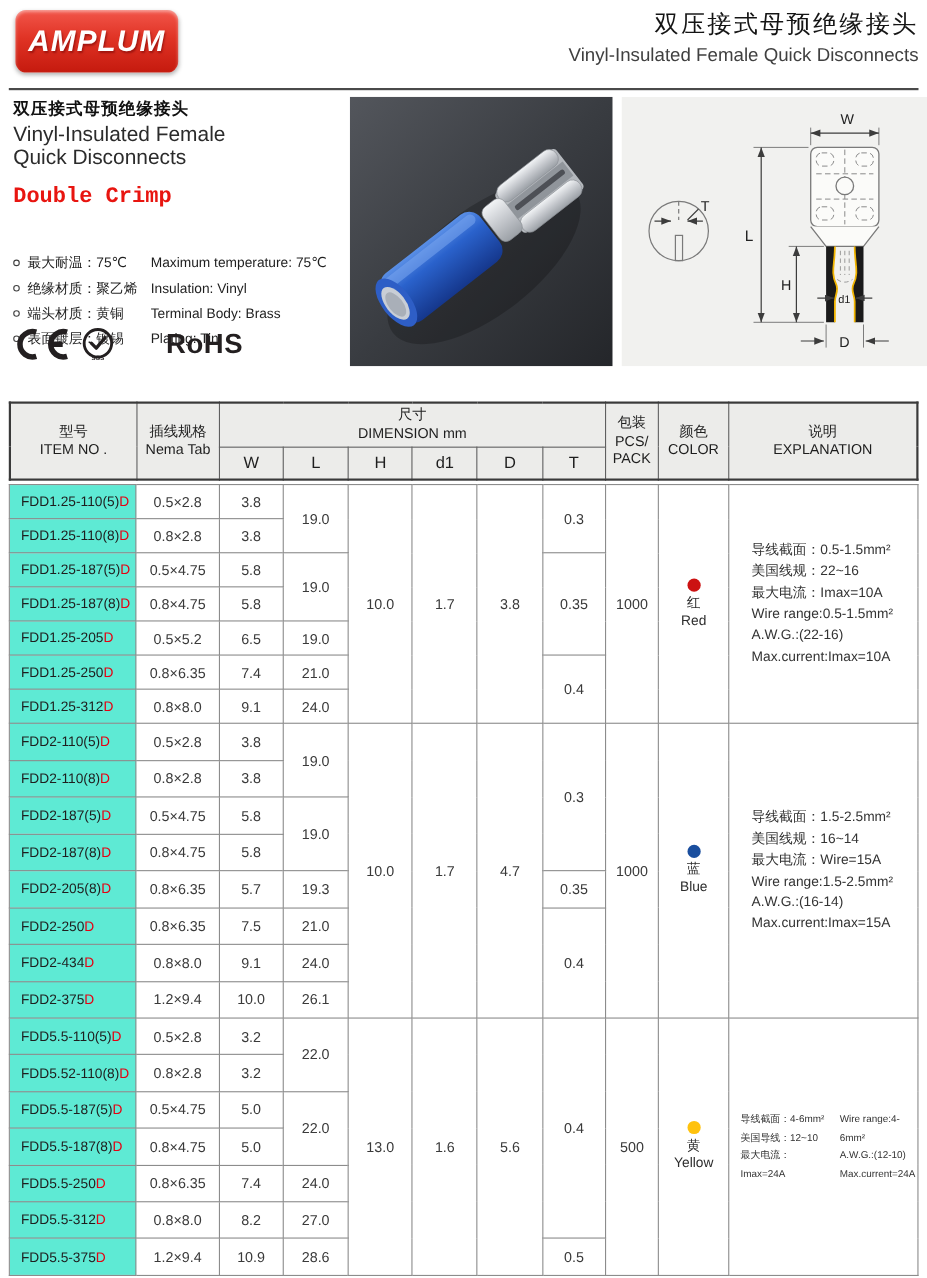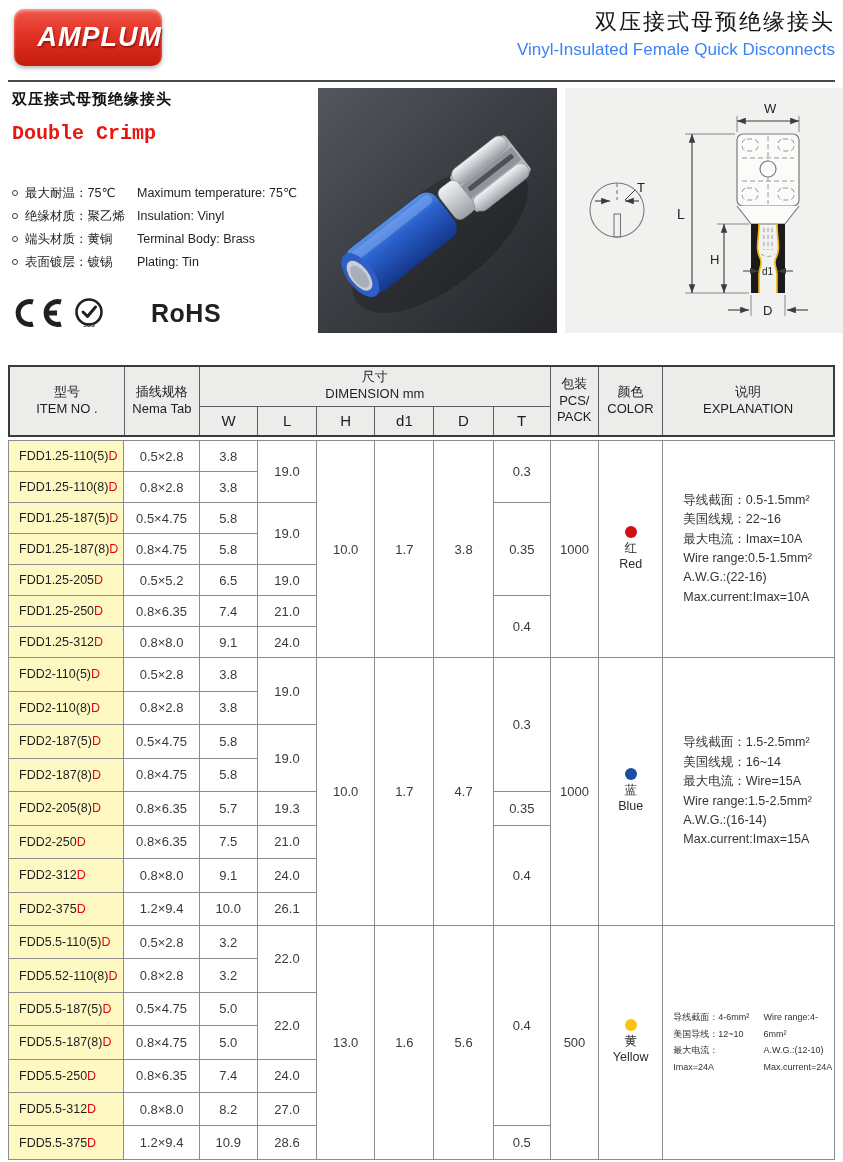--- a/index.html
+++ b/index.html
@@ -3,26 +3,26 @@
 <meta charset="utf-8">
 <style>
   * { margin:0; padding:0; box-sizing:border-box; }
   body { font-family:"Liberation Sans","DejaVu Sans",sans-serif; background:#fff; }
   .page { position:relative; width:843px; height:1162px; background:#fff; overflow:hidden; }
 
   
   .logo { position:absolute; left:14px; top:9px; width:148px; height:57px; border-radius:10px;
           background:linear-gradient(180deg,#f2564a 0%,#e03325 45%,#c51a0e 100%);
           box-shadow:inset 0 2px 3px rgba(255,255,255,.45), 0 2px 4px rgba(0,0,0,.3);
-          display:flex; align-items:center; justify-content:flex-end; }
+          display:flex; align-items:center; justify-content:center; }
   .logo span { color:#fff; font-weight:bold; font-style:italic; font-size:27px; letter-spacing:1px;
                text-shadow:1px 2px 2px rgba(110,0,0,.55); }
   .head-titles { position:absolute; right:8px; top:7px; text-align:right; }
   .head-zh { font-size:22px; color:#141414; letter-spacing:2px; }
-  .head-en { font-size:17px; color:#3b82f6; margin-top:3px; }
+  .head-en { font-size:17px; color:#404040; margin-top:3px; }
   .head-rule { position:absolute; left:8px; top:80px; width:827px; height:2px; background:#4a4a4a; }
 
   
   .intro { position:absolute; left:12px; top:90px; width:302px; }
   .intro-zh { font-size:15px; font-weight:bold; color:#101010; letter-spacing:1px; }
   .intro-en { font-size:19px; color:#2b2b2b; line-height:1.12; margin-top:3px; }
   .double-crimp { font-size:20px; font-weight:bold; color:#e81510; margin-top:13px;font-family:Liberation Mono, monospace; }
   .specs { margin-top:40px; }
   .spec-row { display:flex; align-items:baseline; margin-bottom:6px; font-size:12.5px; color:#1f1f1f; }
   .bullet { width:6px; height:6px; border:1.5px solid #3f3f3f; border-radius:50%; margin-right:7px;
@@ -41,21 +41,21 @@
   .thead-table { position:absolute; left:8px; top:365px; width:827px; border:2px solid #3a3a3a; }
   .thead-table th { border:1px solid #5f5f5f; background:#ececea; font-weight:normal; color:#1e1e1e;
                     font-size:13px; line-height:1.3; padding:2px 0; text-align:center; }
   .thead-table tr.dim-letters th { font-size:15px; height:30px; }
   .thead-table tr.top-row th { height:40px; }
 
   .tbody-table { position:absolute; left:8px; top:440px; width:827px; border:1px solid #6e6e6e; }
   .tbody-table td { border:1px solid #8c8c8c; text-align:center; font-size:13px; color:#3a3a3a;
                     padding:0; background:#fff; }
   tr.g0 { height:31px; } tr.g1 { height:33.5px; } tr.g2 { height:33.4px; }
-  td.item-cell { background:#fef9c3; text-align:left; padding-left:10px; font-size:12.5px; color:#1e1e1e; }
+  td.item-cell { background:#5eead4; text-align:left; padding-left:10px; font-size:12.5px; color:#1e1e1e; }
   .red { color:#e60012; }
   td.color-cell { font-size:12.5px; color:#2c2c2c; line-height:1.25; }
   .dot { width:12px; height:12px; border-radius:50%; margin:0 auto 3px; }
   td.exp-cell { text-align:left; padding-left:20px; font-size:12.5px; color:#333; line-height:1.55; }
   .exp-cols { display:flex; gap:12px; padding-left:10px; font-size:9px; line-height:1.85; color:#333; }
 </style>
 </head>
 <body>
 
 <div class="page">
@@ -64,20 +64,24 @@
     <span>AMPLUM</span>
   </div>
   <div class="head-titles">
     <div class="head-zh">双压接式母预绝缘接头</div>
     <div class="head-en">Vinyl-Insulated Female Quick Disconnects</div>
   </div>
   <div class="head-rule"></div>
 
   <div class="intro">
     <div class="intro-zh">双压接式母预绝缘接头</div>
+    <div class="intro-en">
+      <div>Vinyl-Insulated Female</div>
+      <div>Quick Disconnects</div>
+    </div>
     <div class="double-crimp">Double Crimp</div>
     <div class="specs">
         <div class="spec-row">
           <span class="bullet"></span>
           <span class="spec-zh">最大耐温：75℃</span>
           <span class="spec-en">Maximum temperature: 75℃</span>
         </div>
         <div class="spec-row">
           <span class="bullet"></span>
           <span class="spec-zh">绝缘材质：聚乙烯</span>
@@ -393,21 +397,21 @@
           <td rowspan="1">0.35</td>
         </tr>
         <tr class="g1">
           <td class="item-cell"><span>FDD2-250</span><span class="red">D</span></td>
           <td>0.8×6.35</td>
           <td>7.5</td>
           <td rowspan="1">21.0</td>
           <td rowspan="3">0.4</td>
         </tr>
         <tr class="g1">
-          <td class="item-cell"><span>FDD2-312</span><span class="red">D</span></td>
+          <td class="item-cell"><span>FDD2-434</span><span class="red">D</span></td>
           <td>0.8×8.0</td>
           <td>9.1</td>
           <td rowspan="1">24.0</td>
         </tr>
         <tr class="g1">
           <td class="item-cell"><span>FDD2-375</span><span class="red">D</span></td>
           <td>1.2×9.4</td>
           <td>10.0</td>
           <td rowspan="1">26.1</td>
         </tr>

